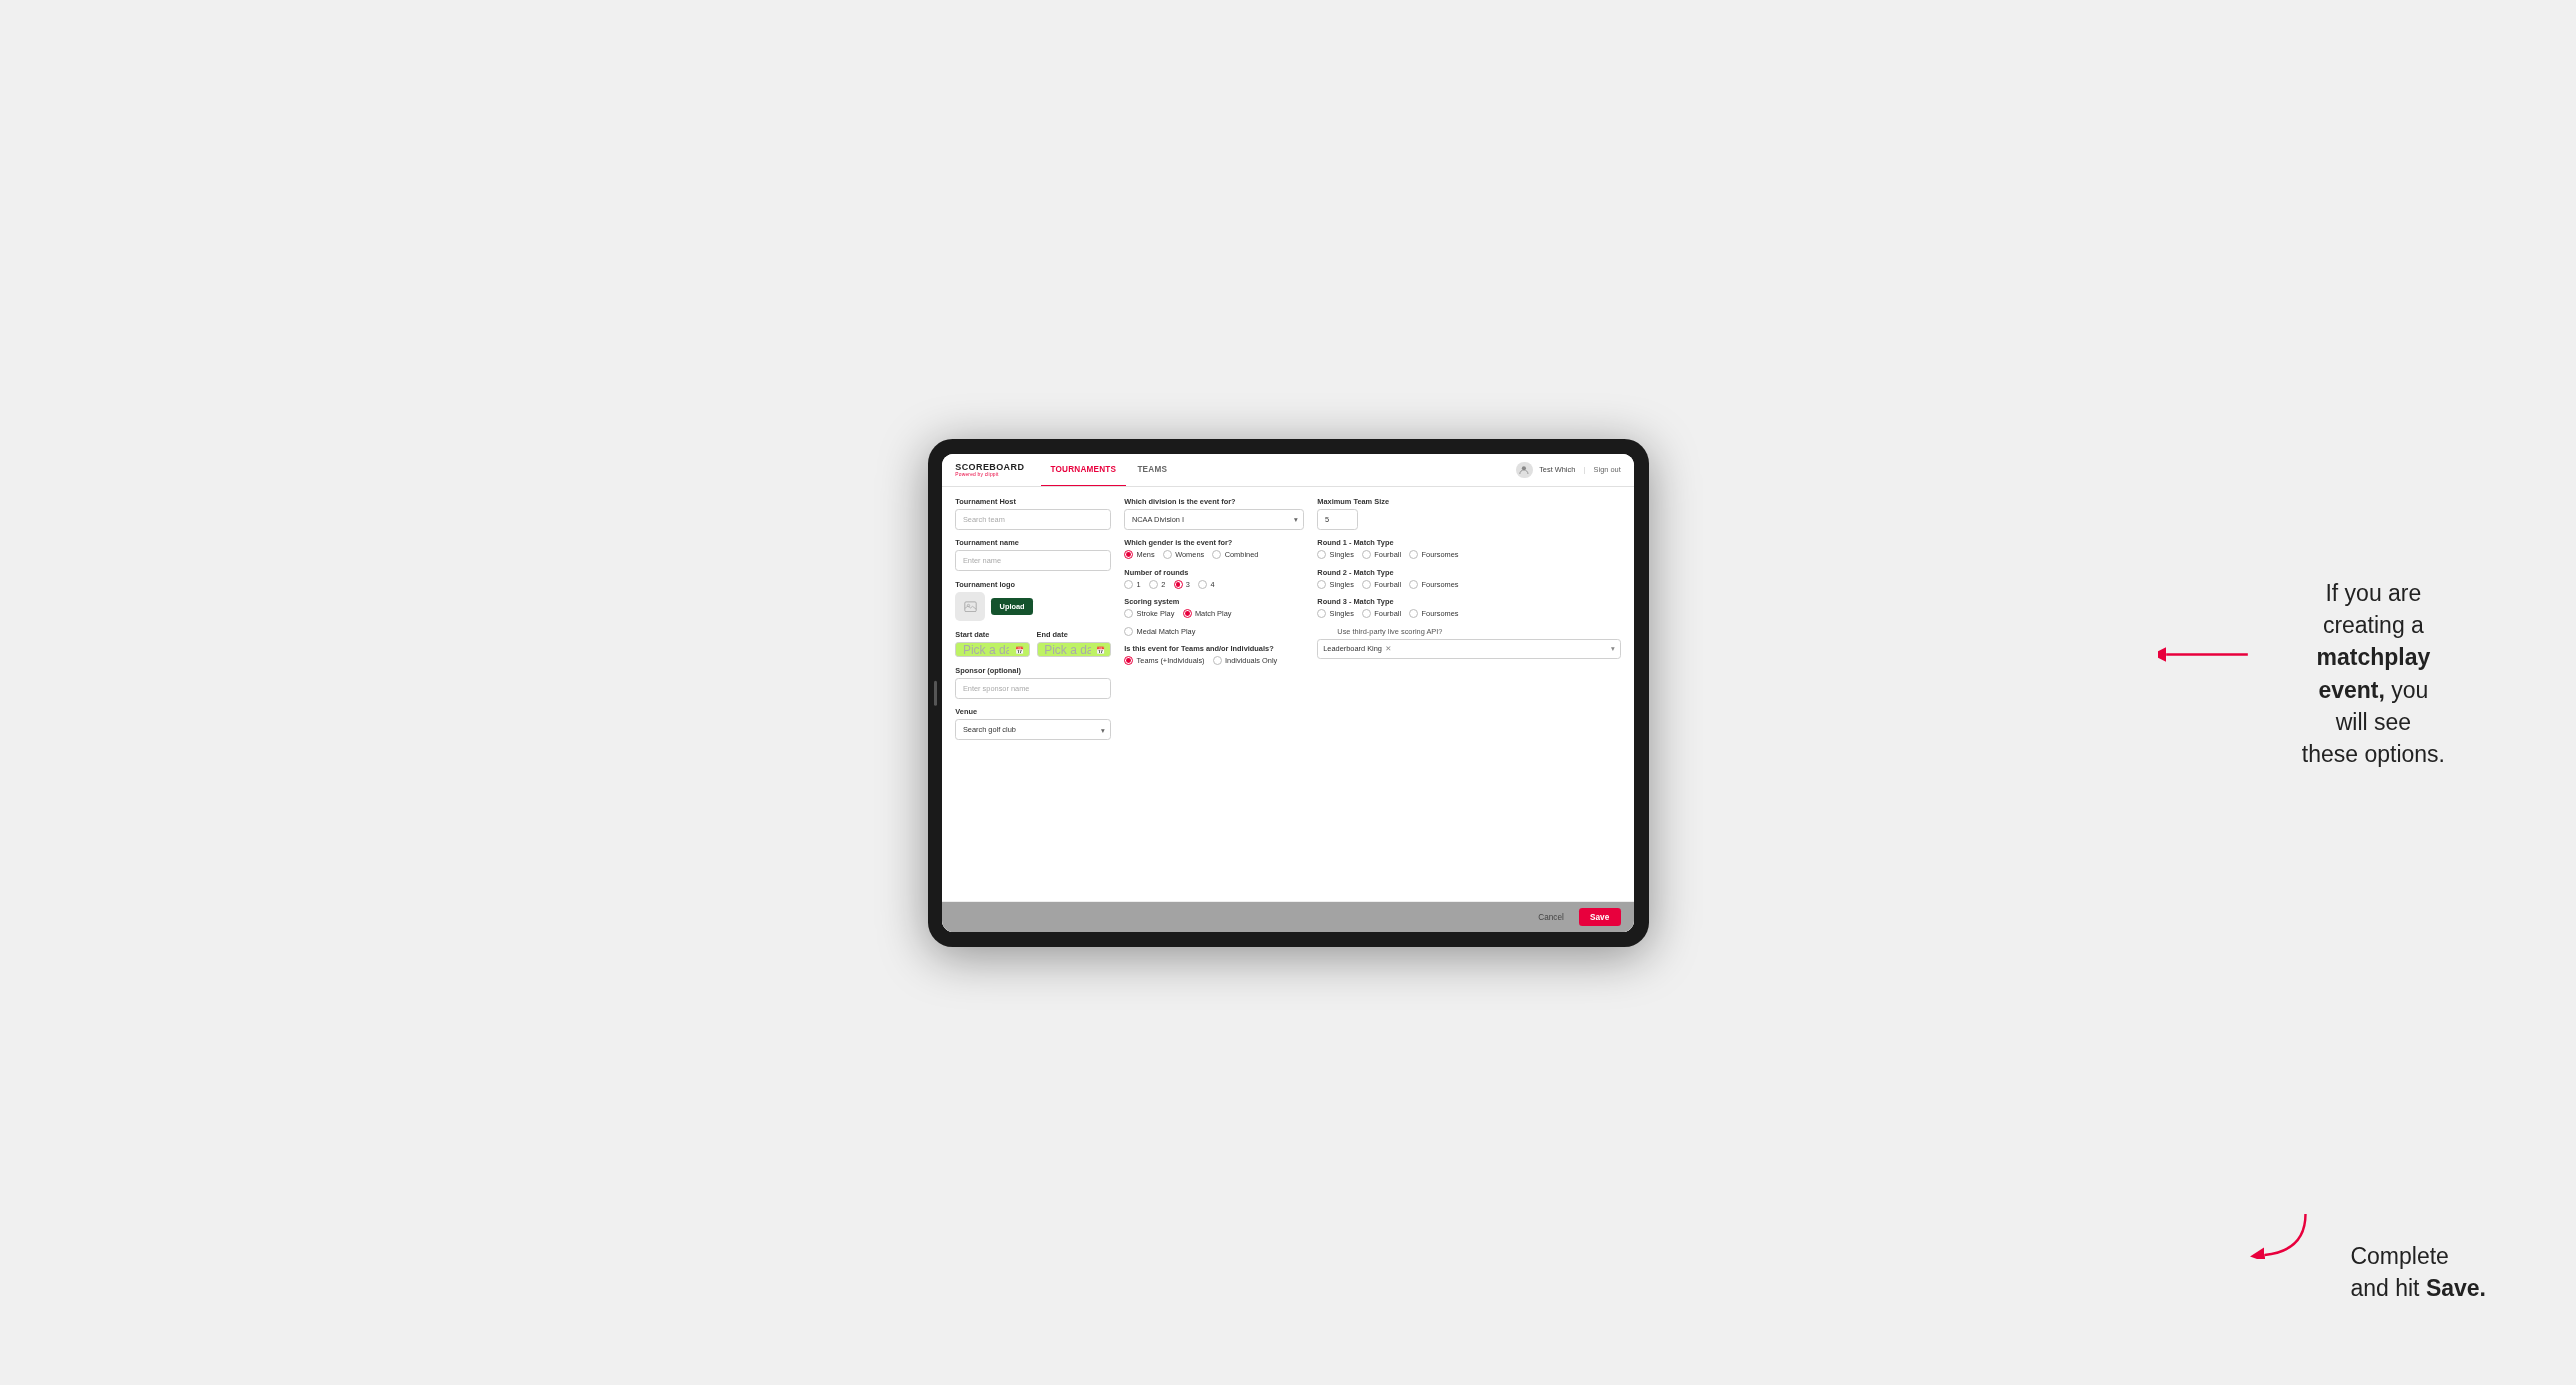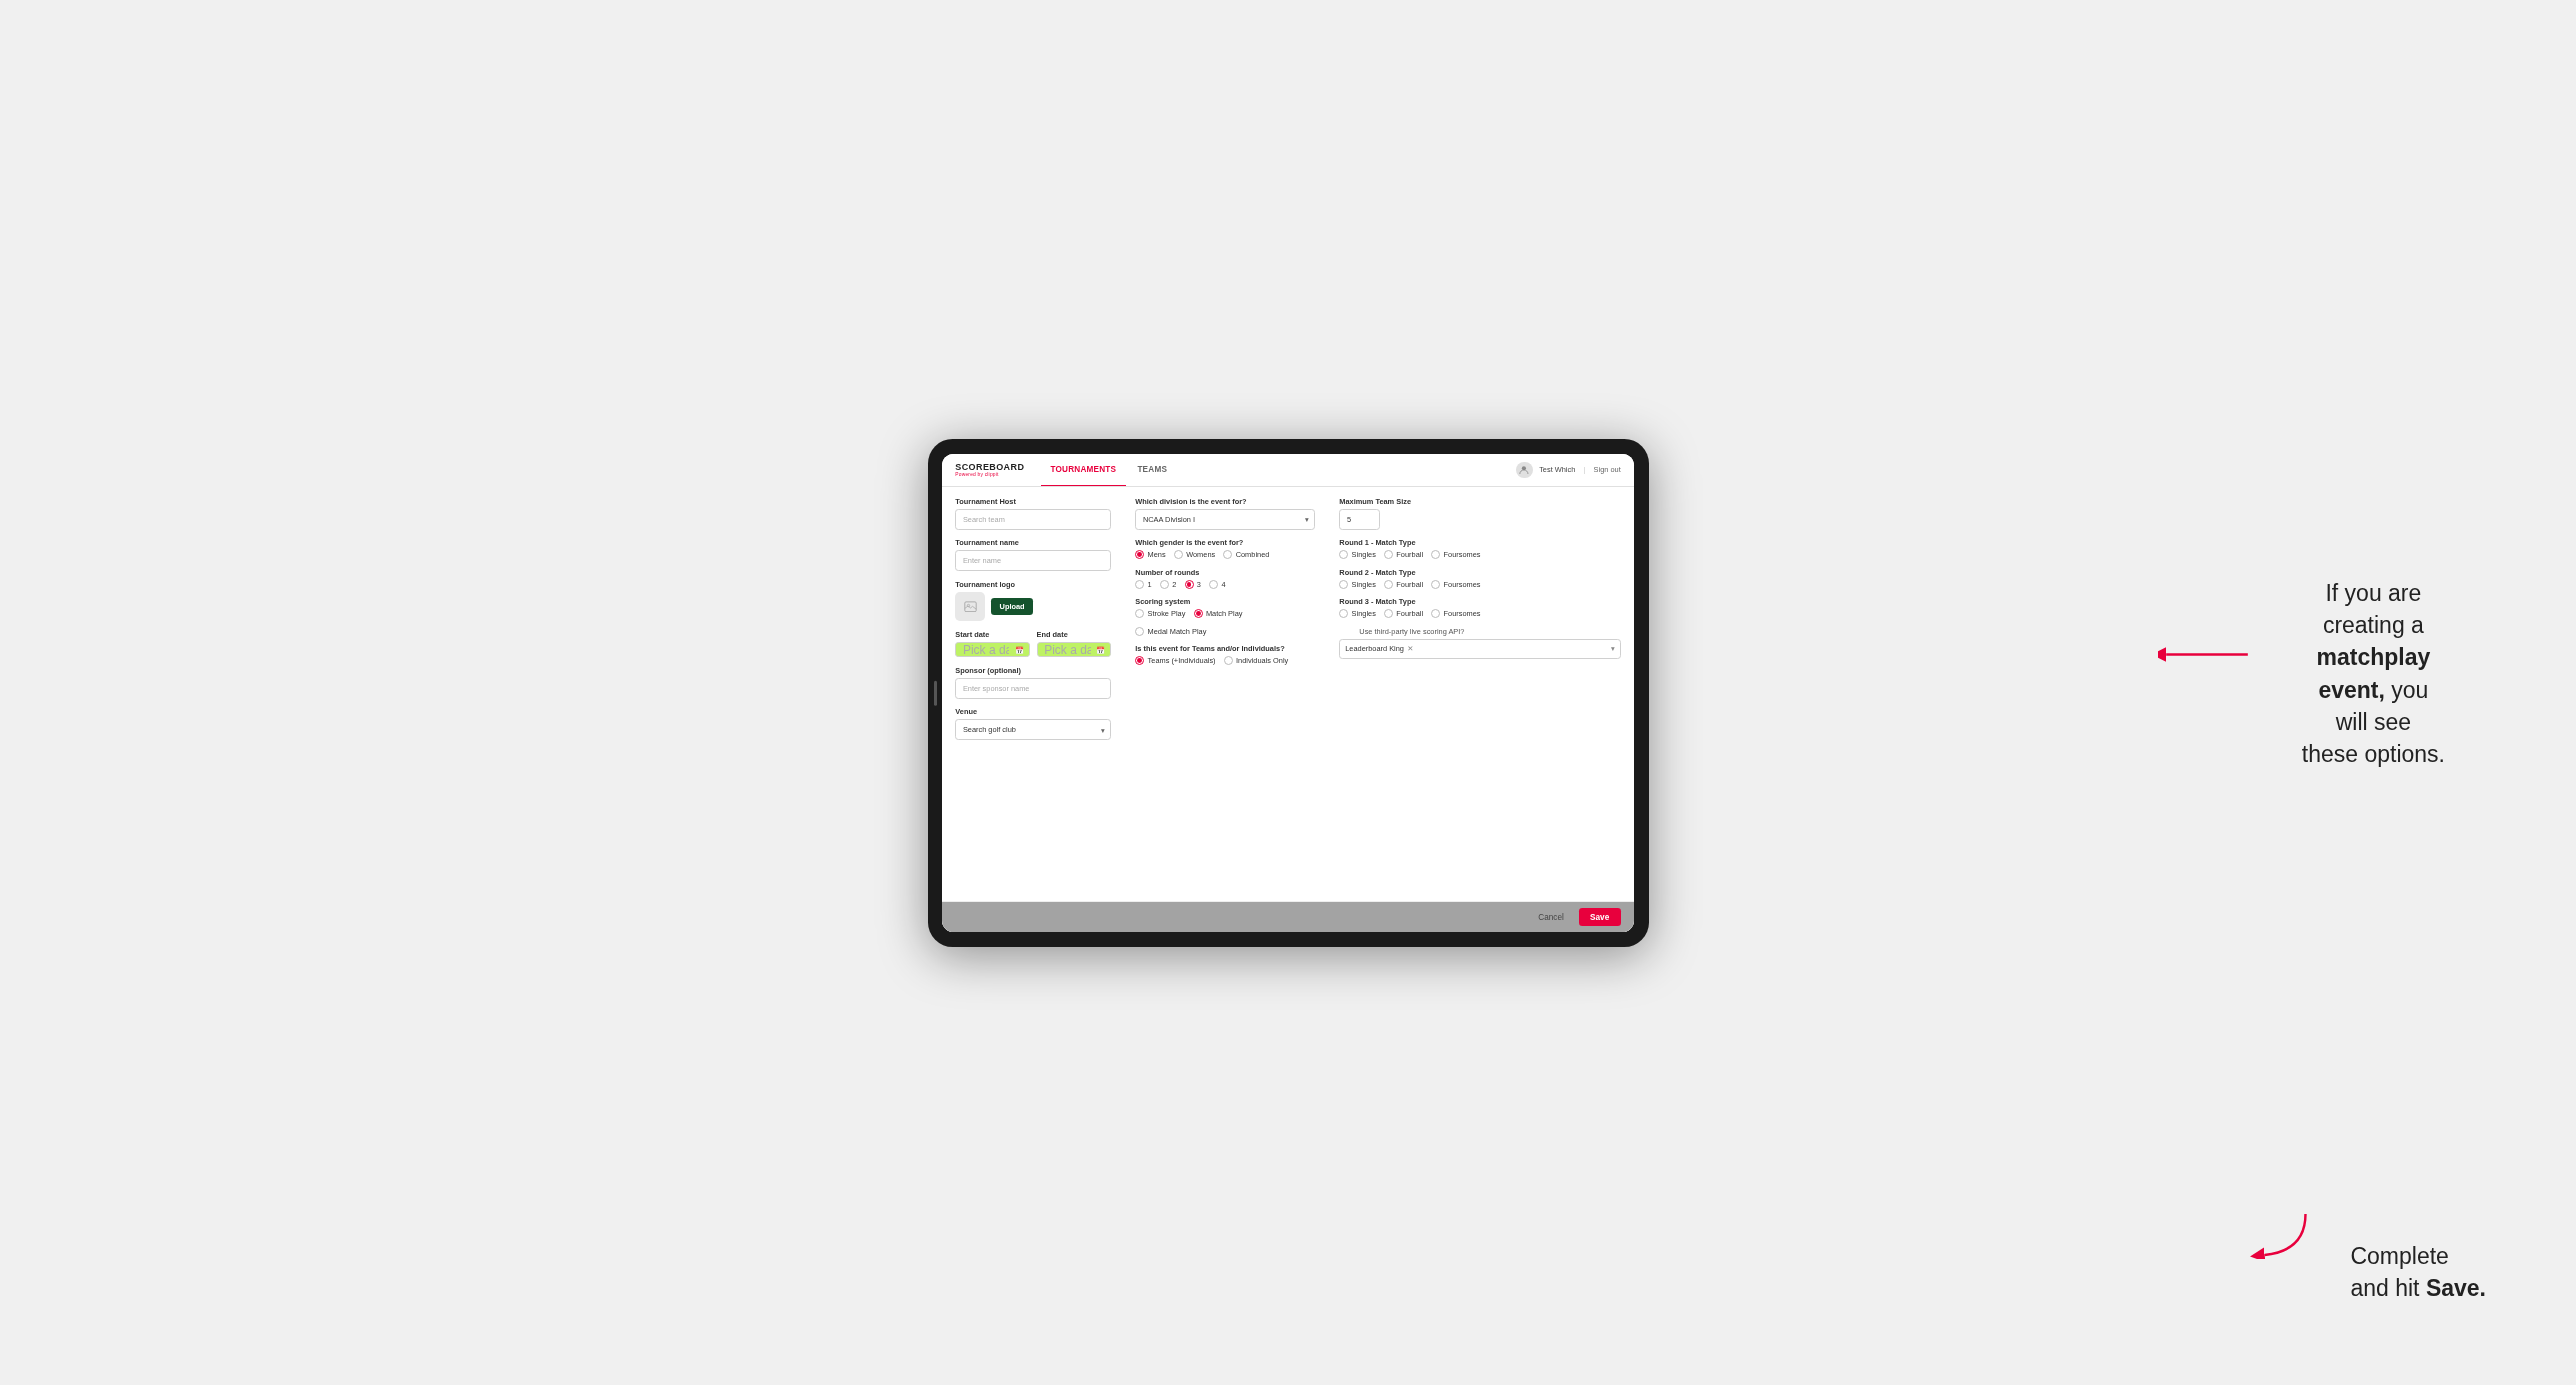--- a/index.html
+++ b/index.html
@@ -144,21 +144,21 @@
       display: flex;
       align-items: center;
       gap: 2.5px;
     }
 
     
     .form-body {
       display: flex;
       flex: 1;
       padding: 9.8px 13px;
-      gap: 24px;
+      gap: 13px;
     }
 
     .form-col-left {
       width: 156px;
       flex-shrink: 0;
     }
 
     .form-col-mid {
       width: 180px;
       flex-shrink: 0;

